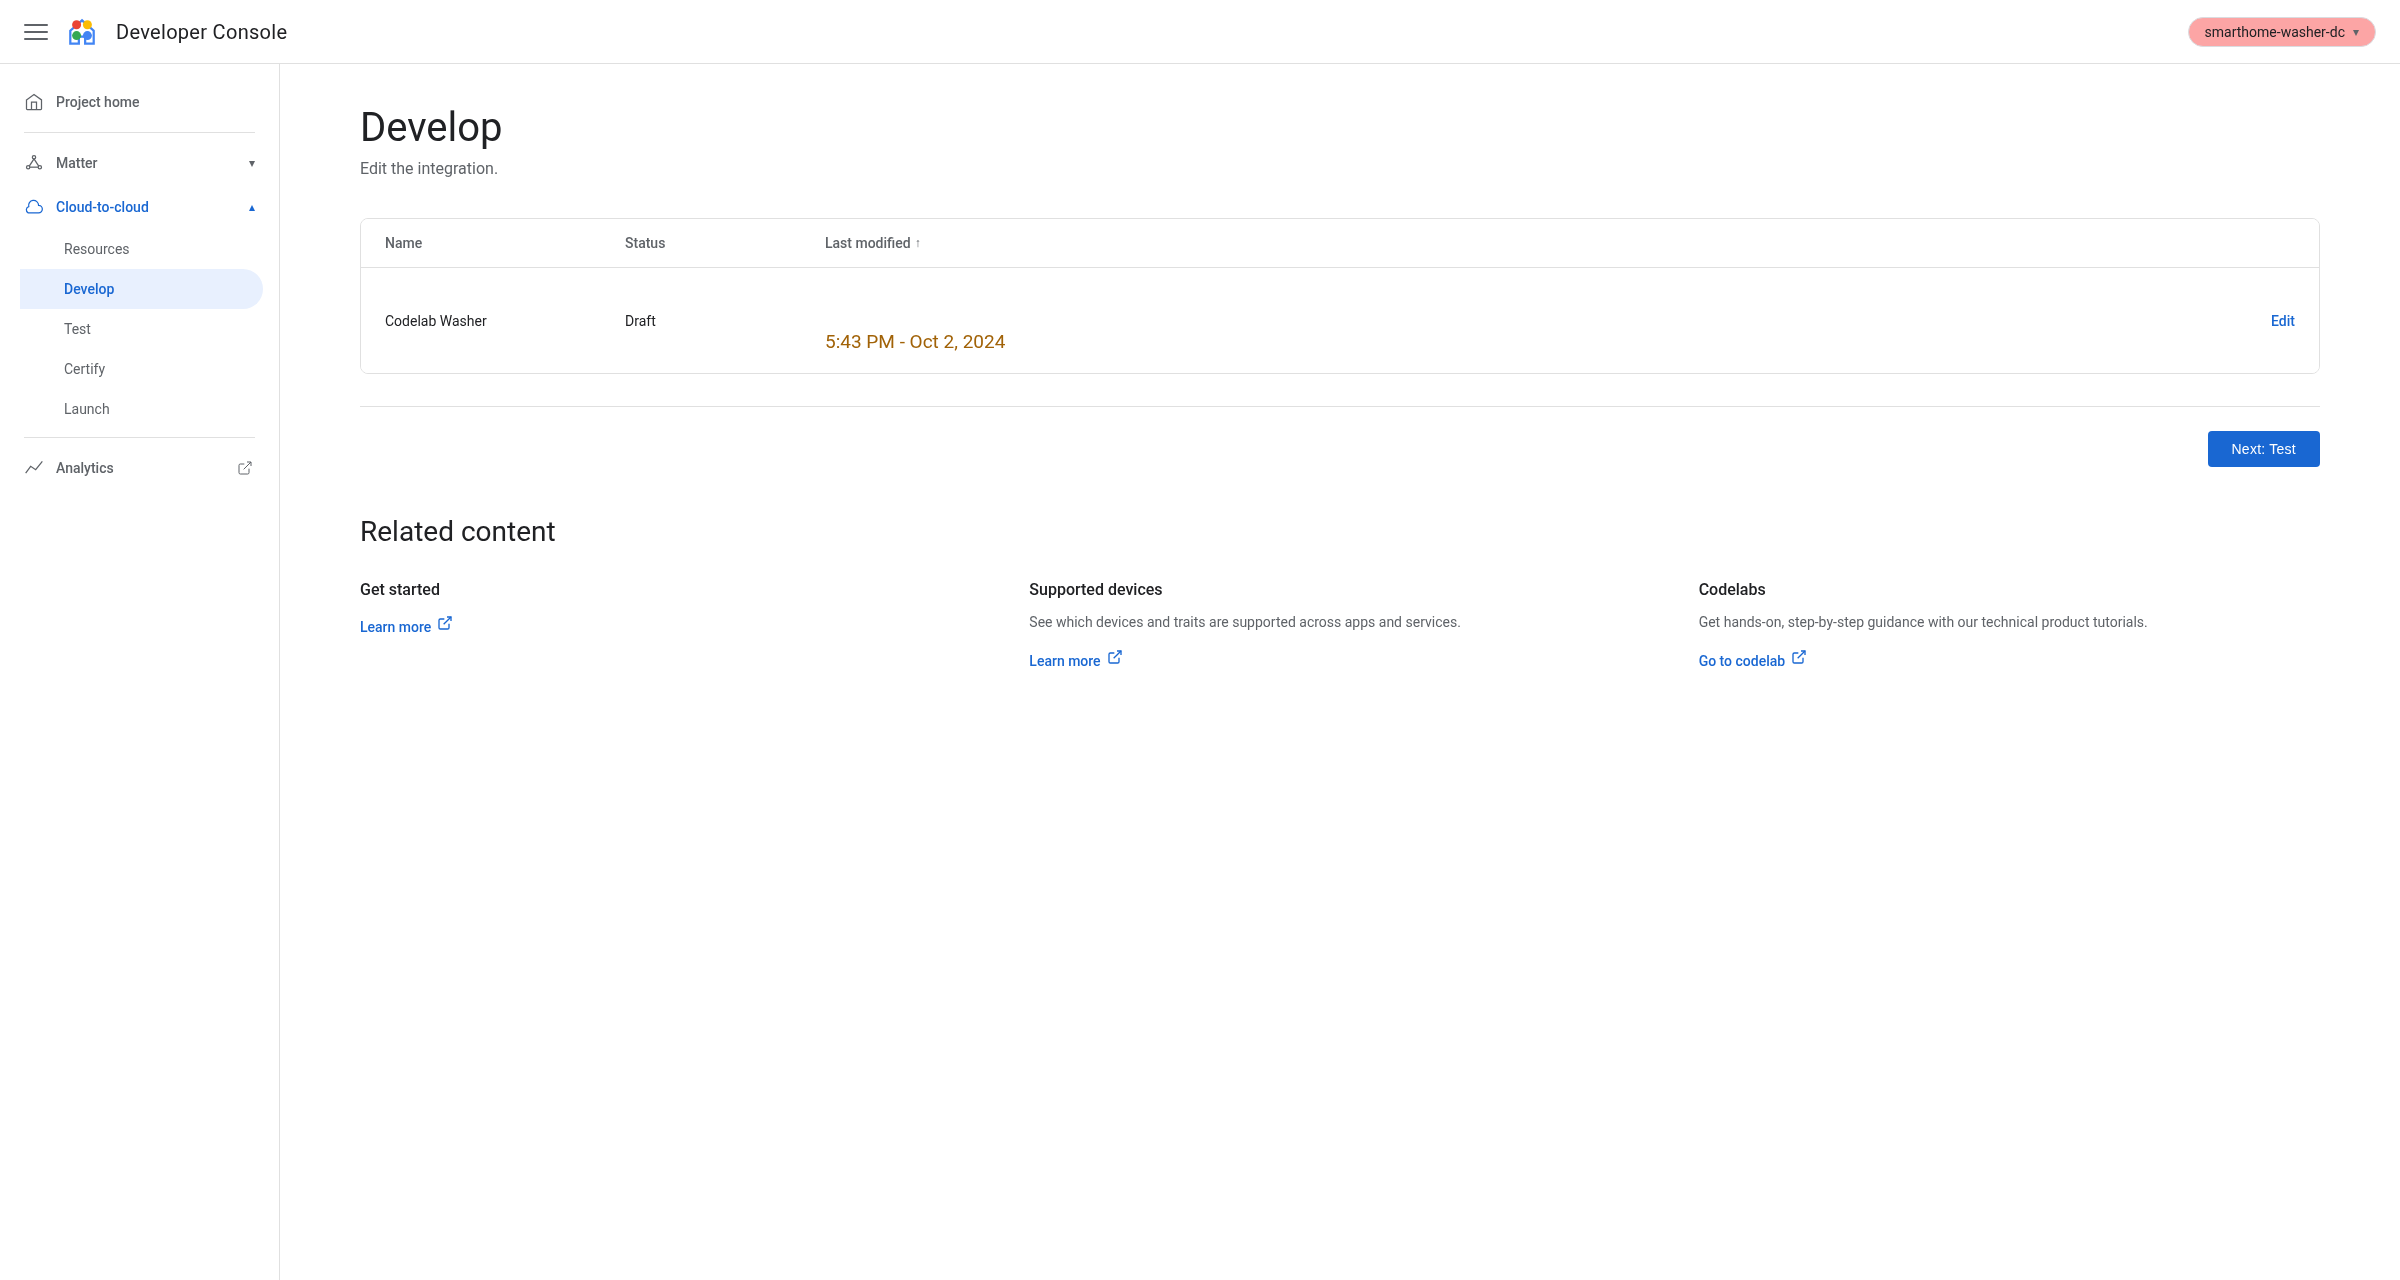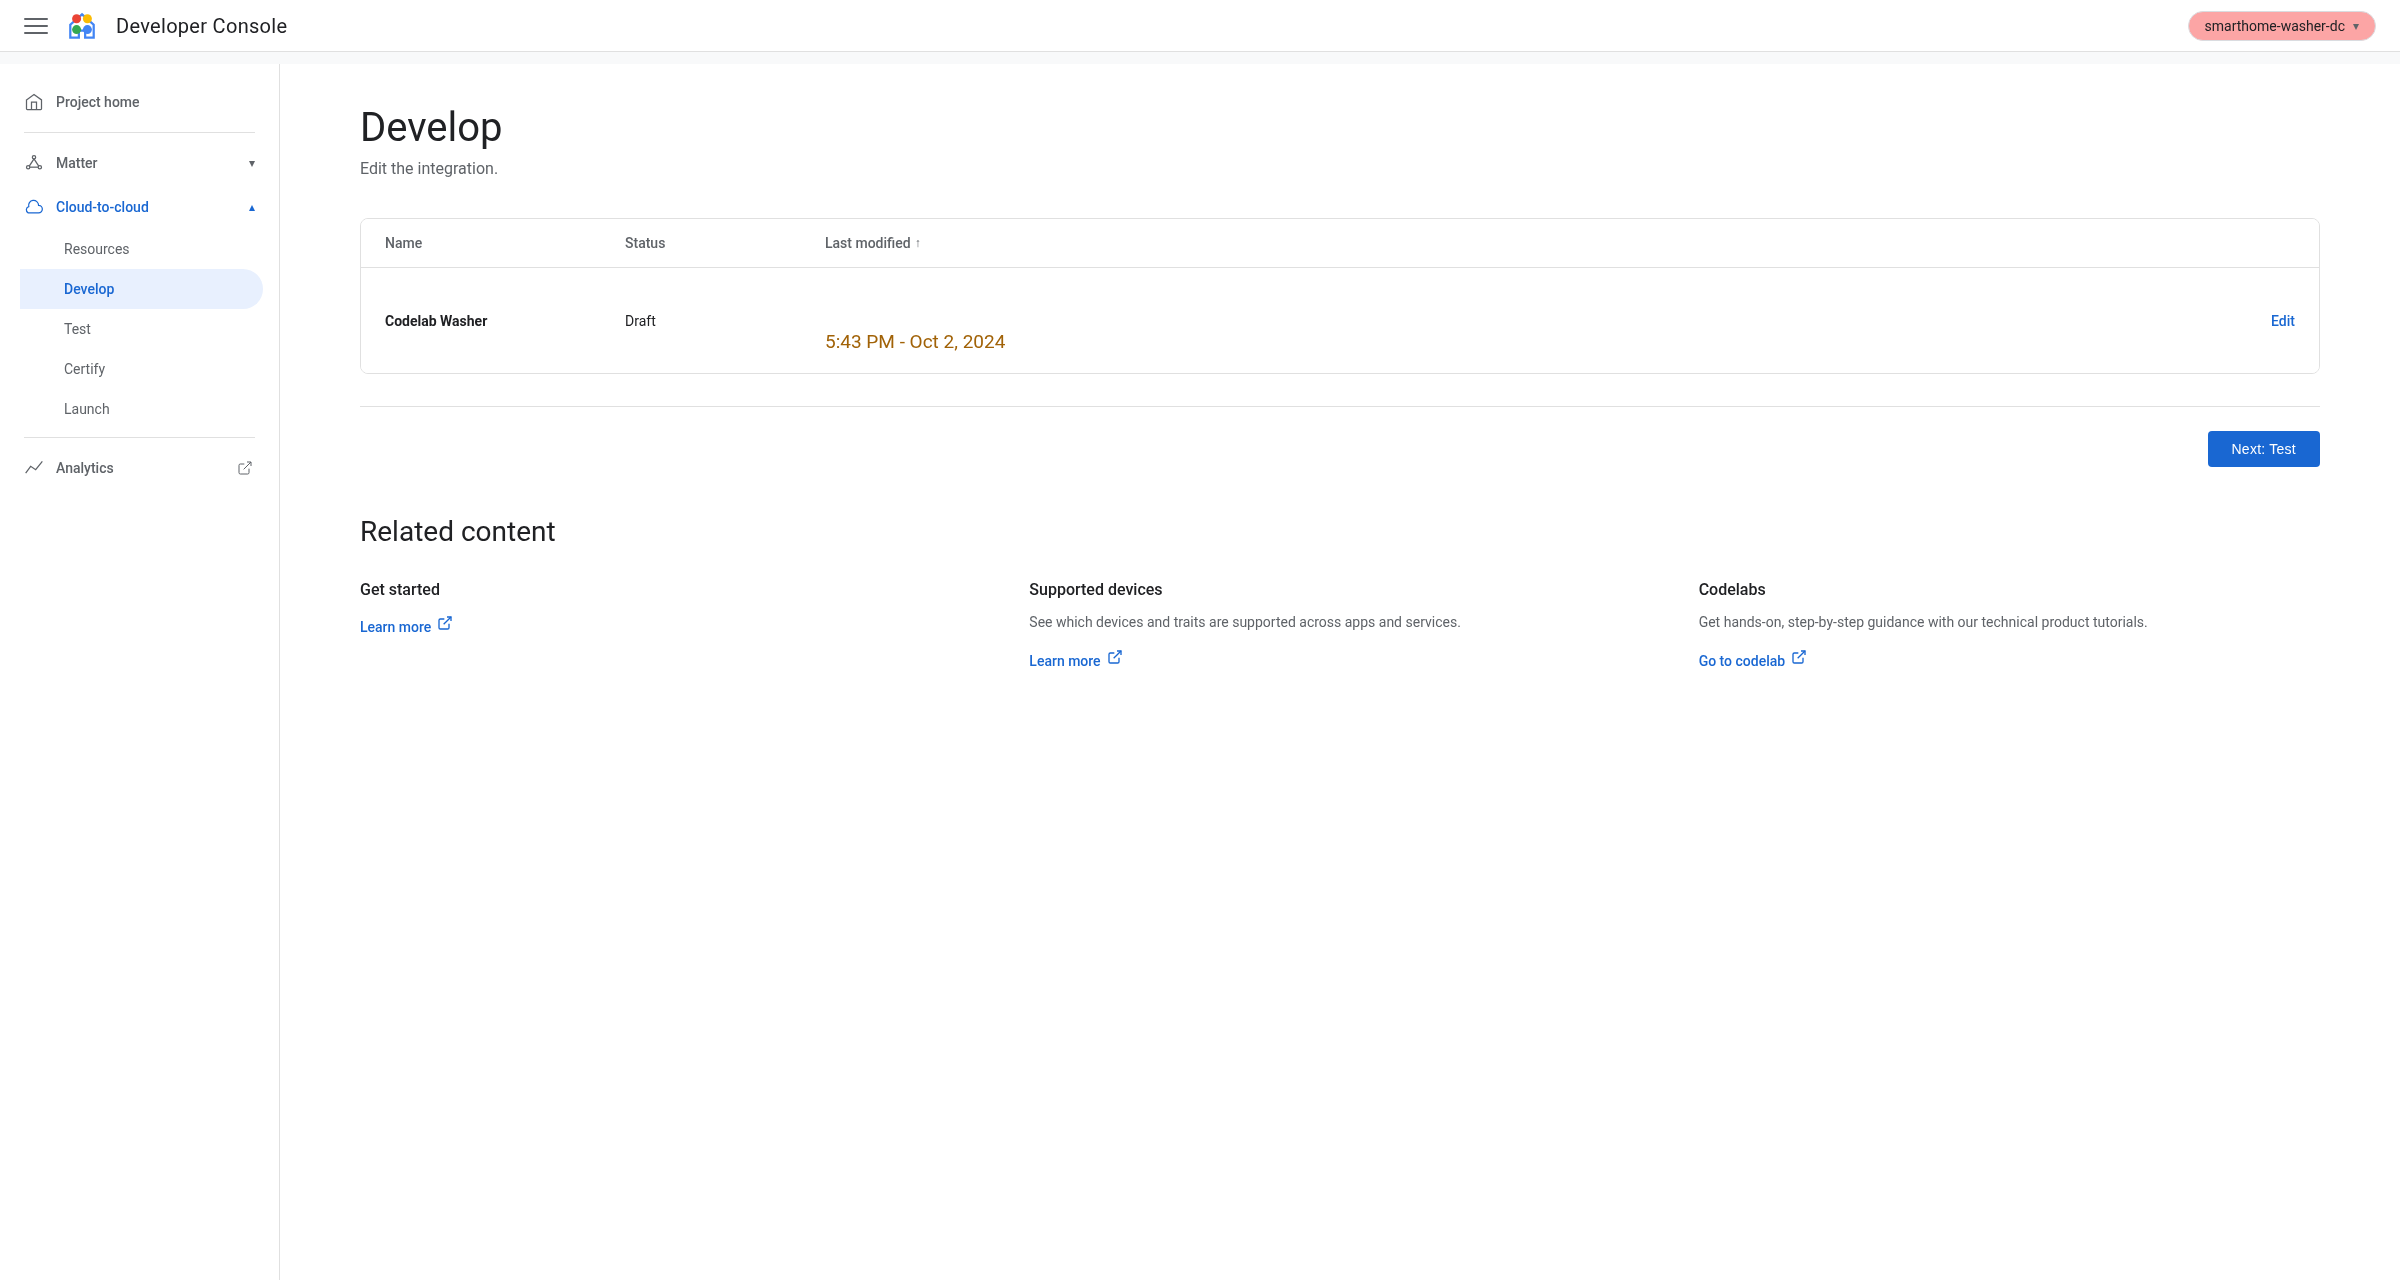--- a/index.html
+++ b/index.html
@@ -8,21 +8,21 @@
       background: #f8f9fa;
       color: #202124;
       font-size: 14px;
     }
 
     
     .top-header {
       display: flex;
       align-items: center;
       justify-content: space-between;
-      height: 52px;
+      height: 64px;
       background: #fff;
       border-bottom: 1px solid #e0e0e0;
       padding: 0 24px;
       position: fixed;
       top: 0; left: 0; right: 0;
       z-index: 100;
     }
     .header-left {
       display: flex;
       align-items: center;
@@ -185,21 +185,21 @@
       grid-template-columns: 240px 200px 1fr auto;
       padding: 20px 24px;
       align-items: center;
       background: #fff;
       border-bottom: 1px solid #f1f3f4;
     }
     .table-row:last-child { border-bottom: none; }
     .cell-name {
       font-size: 14px;
       color: #202124;
-      font-weight: 700;
+      font-weight: 400;
     }
     .cell-status {
       font-size: 14px;
       color: #202124;
     }
     .cell-modified {
       font-size: 19px;
       color: #a16207;
       margin-top: 42px;
     }

